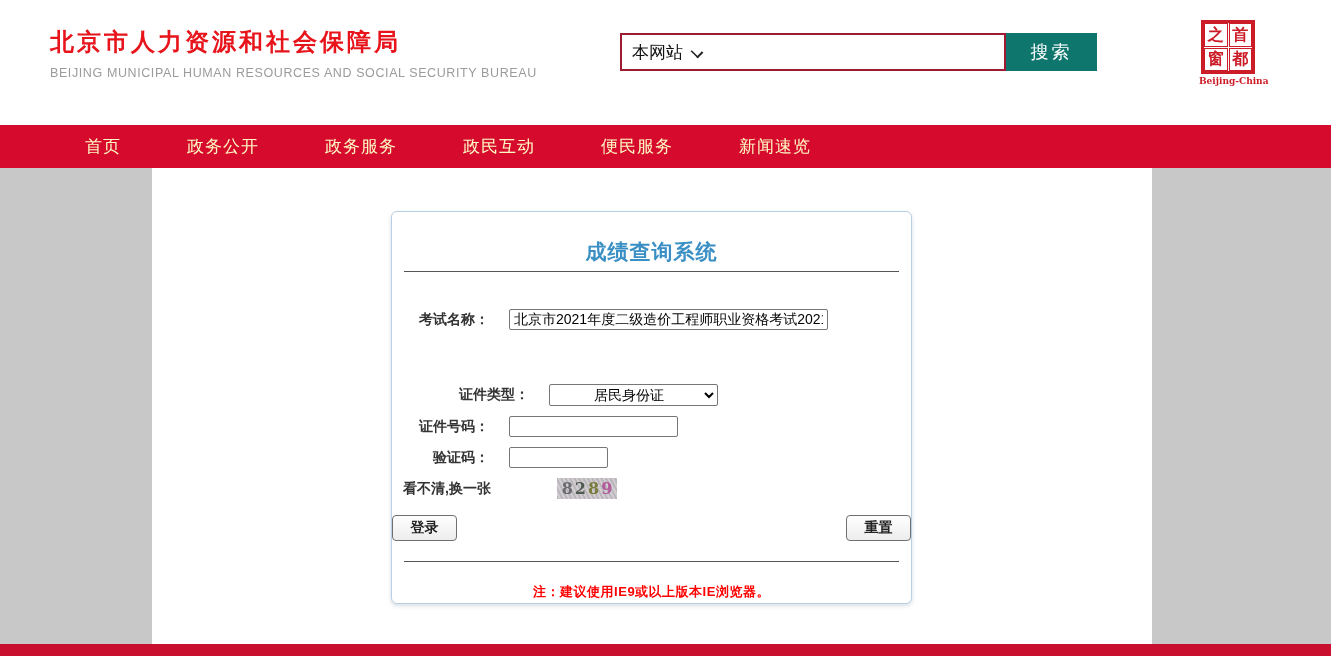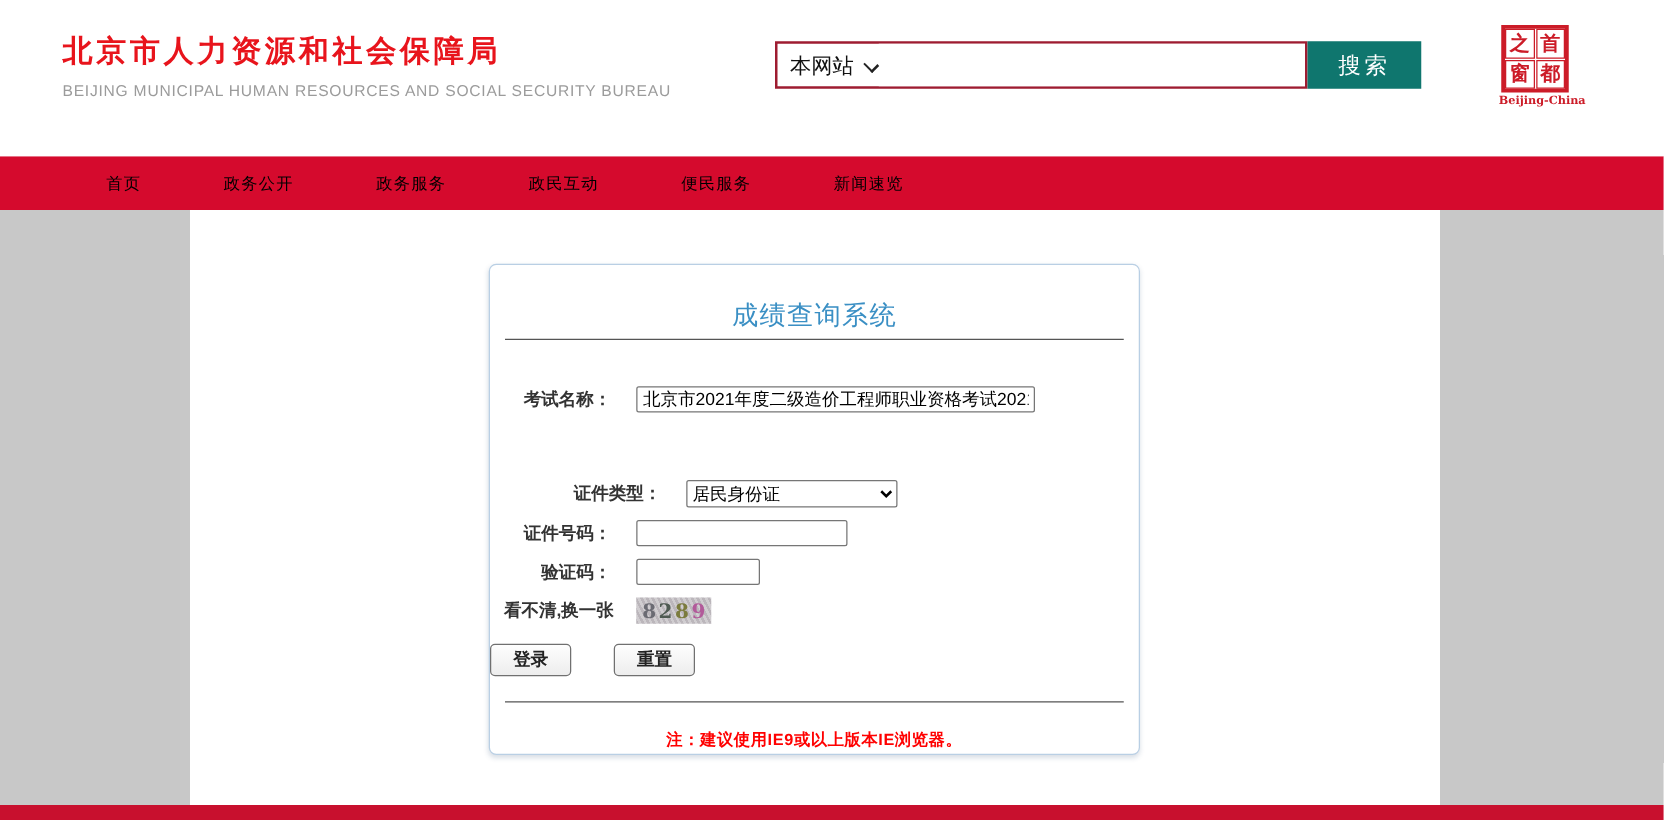--- a/index.html
+++ b/index.html
@@ -14,21 +14,21 @@
   .logo-block { position:absolute; left:50px; top:31px; }
   .logo-title {
     font-size:24px; font-weight:bold; color:#e8141c;
     letter-spacing:3px; line-height:1.1; white-space:nowrap;font-family:Liberation Mono, monospace;
   }
   .logo-sub {
     margin-top:9px; font-size:12.5px; color:#9b9b9b; letter-spacing:0.6px; white-space:nowrap;
   }
   .search-area { position:absolute; left:620px; top:33px; height:38px; display:flex; }
   .search-box {
-    width:426px; height:38px; border:2px solid #9e1c31; background:#fff;
+    width:386px; height:38px; border:2px solid #9e1c31; background:#fff;
     display:flex; align-items:center;
   }
   .search-scope {
     appearance:none; -webkit-appearance:none; border:none; background:transparent;
     font-size:17px; color:#111; padding:0 6px 0 10px; outline:none; cursor:pointer;
     font-family:inherit;
   }
   .scope-chevron { width:12px; height:12px; margin-left:2px; display:inline-block; position:relative; }
   .scope-chevron::before {
     content:""; position:absolute; left:1px; top:1px; width:8px; height:8px;
@@ -57,77 +57,77 @@
     margin-top:2px; font-size:9px; font-weight:bold; color:#cc1c28;
     font-family:"DejaVu Serif","Liberation Serif",serif; white-space:nowrap;
   }
 
   
   .nav {
     width:1331px; height:43px; background:#d50a2d; display:flex; align-items:center;
     padding-left:85px; gap:66px;
   }
   .nav-item {
-    color:#000000; font-size:13px; cursor:pointer; white-space:nowrap; letter-spacing:1px;
+    color:#fef9c3; font-size:17px; cursor:pointer; white-space:nowrap; letter-spacing:1px;
   }
 
   
   .page-body { position:relative; width:1331px; height:476px; background:#c8c8c8; }
   .content-col { position:absolute; left:152px; top:0; width:1000px; height:476px; background:#ffffff; }
 
   .panel {
     position:absolute; left:239px; top:43px; width:521px; height:393px;
     background:#ffffff; border:1px solid #b9cfe4; border-radius:6px;
     box-shadow:0 2px 4px rgba(40,70,110,0.18);
   }
   .panel-title {
     position:absolute; top:26px; left:0; width:100%; text-align:center;
-    color:#3a8fc4; font-size:21px; font-weight:normal; letter-spacing:1px;
+    color:#3a8fc4; font-size:21px; font-weight:bold; letter-spacing:1px;
   }
   .panel-hr1 { position:absolute; top:59px; left:12px; right:12px; border:none; border-top:1px solid #555; }
   .panel-hr2 { position:absolute; top:349px; left:12px; right:12px; border:none; border-top:1px solid #555; }
 
   .form-row { position:absolute; left:0; width:100%; display:flex; align-items:center; }
   .form-label {
     width:97px; text-align:right; font-weight:bold; font-size:14px; color:#333;
     flex:0 0 97px; white-space:nowrap;
   }
-  .ctrl { margin-left:20px; }
+  .ctrl { margin-left:20px;padding-left:40px; }
   .txt {
     height:21px; border:1px solid #767676; border-radius:2px; font-size:14px;
     padding:0 4px; outline:none; font-family:inherit;
   }
   .w-exam { width:319px; }
   .w-std  { width:169px; }
   .w-cap  { width:99px; }
   .sel {
     width:169px; height:22px; border:1px solid #767676; border-radius:2px;
     font-size:14px; font-family:inherit; background:#fff; outline:none;
   }
   .row-exam    { top:97px; }
   .row-name    { top:142px; }
   .row-idtype  { top:172px;margin-left:40px; }
   .row-idnum   { top:204px; }
   .row-captcha { top:235px; }
-  .row-capimg  { top:266px; }
+  .row-capimg  { top:266px;gap:48px; }
 
   .cap-refresh {
     width:99px; flex:0 0 99px; text-align:right; font-weight:bold; font-size:14px;
     color:#333; cursor:pointer; white-space:nowrap;
   }
   .cap-img {
     margin-left:18px; width:60px; height:21px; background:#cac6ca;
     background-image:repeating-linear-gradient(63deg, rgba(120,110,120,0.18) 0 2px, rgba(255,255,255,0.12) 2px 4px);
     display:flex; align-items:center; justify-content:center; gap:2px; cursor:pointer;
   }
   .cap-digit {
     font-family:"DejaVu Serif","Liberation Serif",serif; font-size:16px; font-weight:bold; line-height:1;
   }
 
-  .row-buttons { top:303px; justify-content:flex-start; gap:34px; }
+  .row-buttons { top:303px; justify-content:space-between; gap:34px; }
   .btn {
     width:65px; height:26px; border:1px solid #707070; border-radius:4px;
     background:linear-gradient(#fefefe,#ededed); font-size:14px; font-weight:bold;
     color:#222; cursor:pointer; font-family:inherit;
   }
 
   .panel-note {
     position:absolute; top:371px; left:0; width:100%; text-align:center;
     color:#ff0000; font-size:13px; font-weight:bold; letter-spacing:0.5px;
   }

